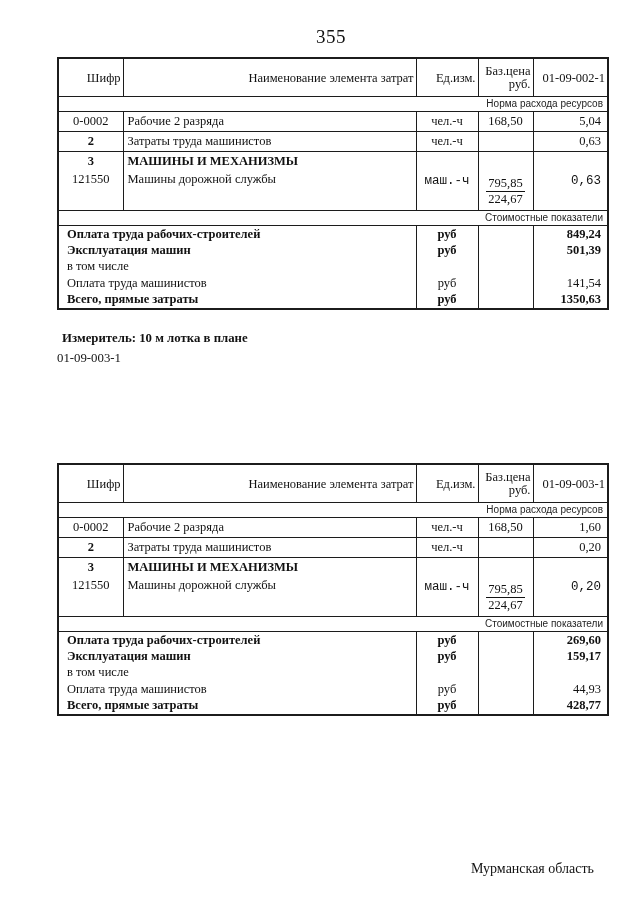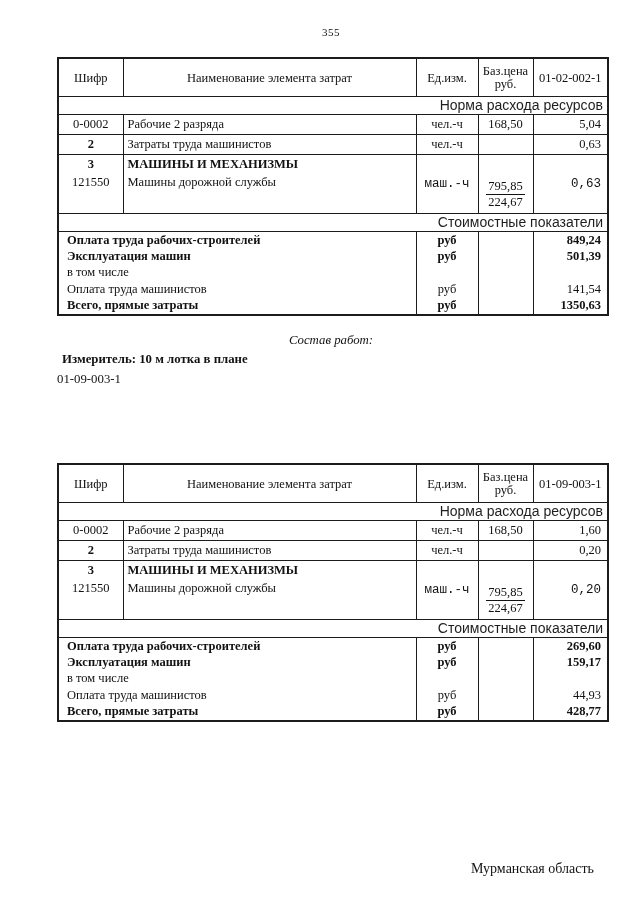--- a/index.html
+++ b/index.html
@@ -3,35 +3,35 @@
 <meta charset="utf-8">
 <style>
   html,body { margin:0; padding:0; background:#fff; }
   .page {
     position:relative; width:640px; height:905px; background:#ffffff;
     font-family:"Liberation Serif", serif; color:#121212; overflow:hidden;
     outline:1px solid #cfcfcf;
   }
   .pagenum {
     position:absolute; top:26px; left:57px; width:548px;
-    text-align:center; font-size:11px; letter-spacing:0.5px;
+    text-align:center; font-size:19px; letter-spacing:0.5px;
   }
   table.est {
     position:absolute; left:57px; width:550px;
     border-collapse:collapse; table-layout:fixed;
     font-size:12.5px; border:2px solid #1c1c1c;
   }
   #t1 { top:57px; }
   #t2 { top:463px; }
   table.est td { border:1px solid #1c1c1c; padding:0 4px; vertical-align:middle; }
-  tr.hdr td { text-align:center; height:37px; padding:0 2px; line-height:14px; }
+  tr.hdr td { text-align:right; height:37px; padding:0 2px; line-height:14px; }
   .price-hdr div { line-height:13px; }
   tr.band td {
     height:13px; text-align:right; padding:0 4px 1px 0;
-    font-family:"Liberation Sans", sans-serif; font-size:14px; color:#1e1e1e;
+    font-family:"Liberation Sans", sans-serif; font-size:10px; color:#1e1e1e;
   }
   tr.res td { height:19px; }
   tr.mach td { height:54px; vertical-align:top; padding-top:1px; }
   tr.mach td .ln { line-height:17.5px; }
   tr.mach td.mid { vertical-align:middle; padding-top:0;font-family:Liberation Mono, monospace; }
   .frac-cell { vertical-align:bottom !important; padding-bottom:3px !important; text-align:center; }
   .frac-num { display:inline-block; border-bottom:1px solid #121212; padding:0 2px; line-height:16px; }
   .frac-den { line-height:15px; }
   tr.cost td { border-top:none; border-bottom:none; height:16.4px; }
   tr.cost td.lbl { padding-left:8px; }
@@ -65,21 +65,21 @@
     </colgroup>
     <tbody>
         <tr class="hdr">
       <td>Шифр</td>
       <td>Наименование элемента затрат</td>
       <td>Ед.изм.</td>
       <td class="price-hdr">
         <div>Баз.цена</div>
         <div>руб.</div>
       </td>
-      <td>01-02-002-1</td>
+      <td>01-09-002-1</td>
     </tr>
     <tr class="band">
       <td colspan="5">Норма расхода ресурсов</td>
     </tr>
     <tr class="res">
       <td class="c">0-0002</td>
       <td>Рабочие 2 разряда</td>
       <td class="c">чел.-ч</td>
       <td class="c">168,50</td>
       <td class="r">5,04</td>
@@ -137,21 +137,20 @@
     <tr class="cost">
       <td colspan="2" class="lbl b">Всего, прямые затраты</td>
       <td class="c b">руб</td>
       <td></td>
       <td class="r b">1350,63</td>
     </tr>
   </tbody>
     </table>
 
   <div class="section">
-    <div class="sec-sub">Состав работ:</div>
     <div class="sec-measure">Измеритель: 10 м лотка в плане</div>
     <div class="sec-entry">
       <div class="code">01-09-003-1</div>
     </div>
   </div>
 
   <table class="est" id="t2">
     <colgroup>
       <col style="width:65px">
         <col style="width:293px">

